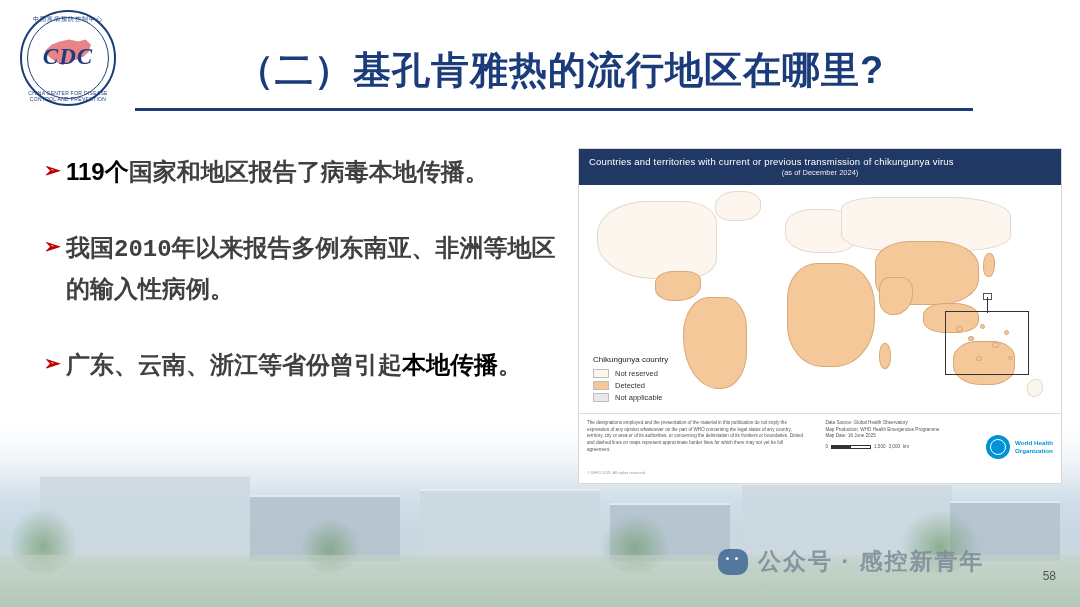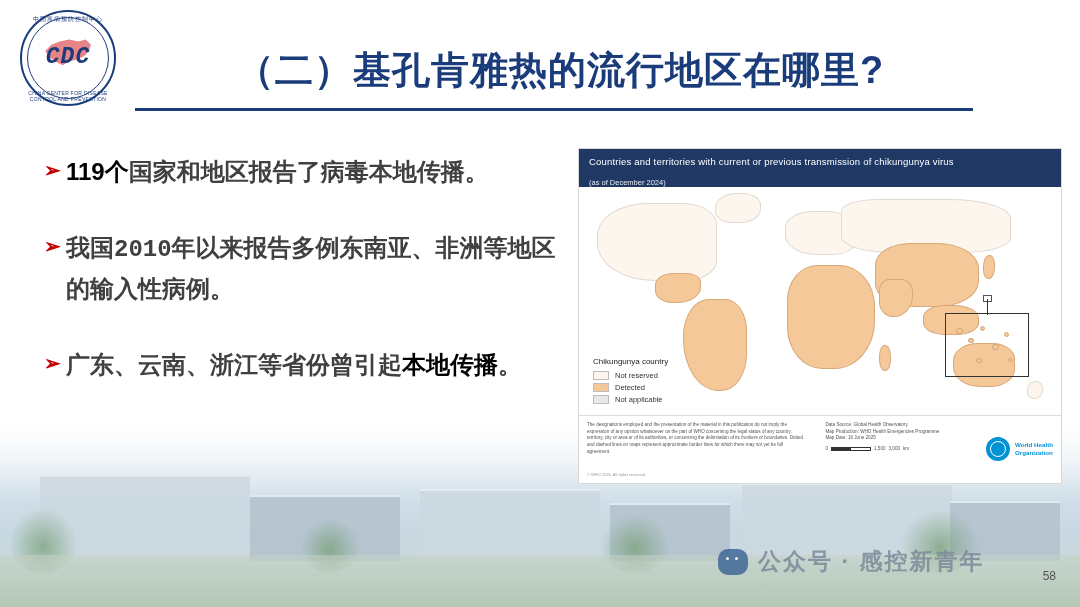--- a/index.html
+++ b/index.html
@@ -56,21 +56,21 @@
   }
   .logo .inner {
     position: absolute; inset: 18px;
     border-radius: 50%;
     background: #ffffff;
   }
   .logo .cdc {
     position: absolute; left: 0; right: 0; top: 38px;
     text-align: center;
     color: #1b3c7a;
-    font-family: Liberation Mono, monospace;
+    font-family: Liberation Serif, serif;
     font-weight: bold;
     font-size: 23px;
     letter-spacing: 1px;
     font-style: italic;
   }
   .logo .map {
     position: absolute; left: 26px; top: 30px;
     width: 52px; height: 34px;
     background: #d21f27;
     opacity: .55;
@@ -129,24 +129,24 @@
   
   .figure {
     position: absolute; left: 578px; top: 148px;
     width: 484px; height: 336px;
     background: #ffffff;
     border: 1px solid #d8d8d8;
   }
   .fig-header {
     background: #1f3864;
     color: #ffffff;
-    padding: 7px 10px 0 10px;
+    padding: 7px 10px 8px 10px;
   }
   .fig-header .h1 { font-size: 9.5px; letter-spacing: .2px; }
-  .fig-header .h2 { font-size: 7.5px; margin-top: 11px; opacity: .9; }
+  .fig-header .h2 { font-size: 7.5px; margin-top: 1px; opacity: .9; text-align: center; }
   .map-area {
     position: relative;
     height: 228px;
     background: #ffffff;
     overflow: hidden;
   }
   .landmass {
     position: absolute;
     background: #f5c89a;
     border: .5px solid #d8a878;

